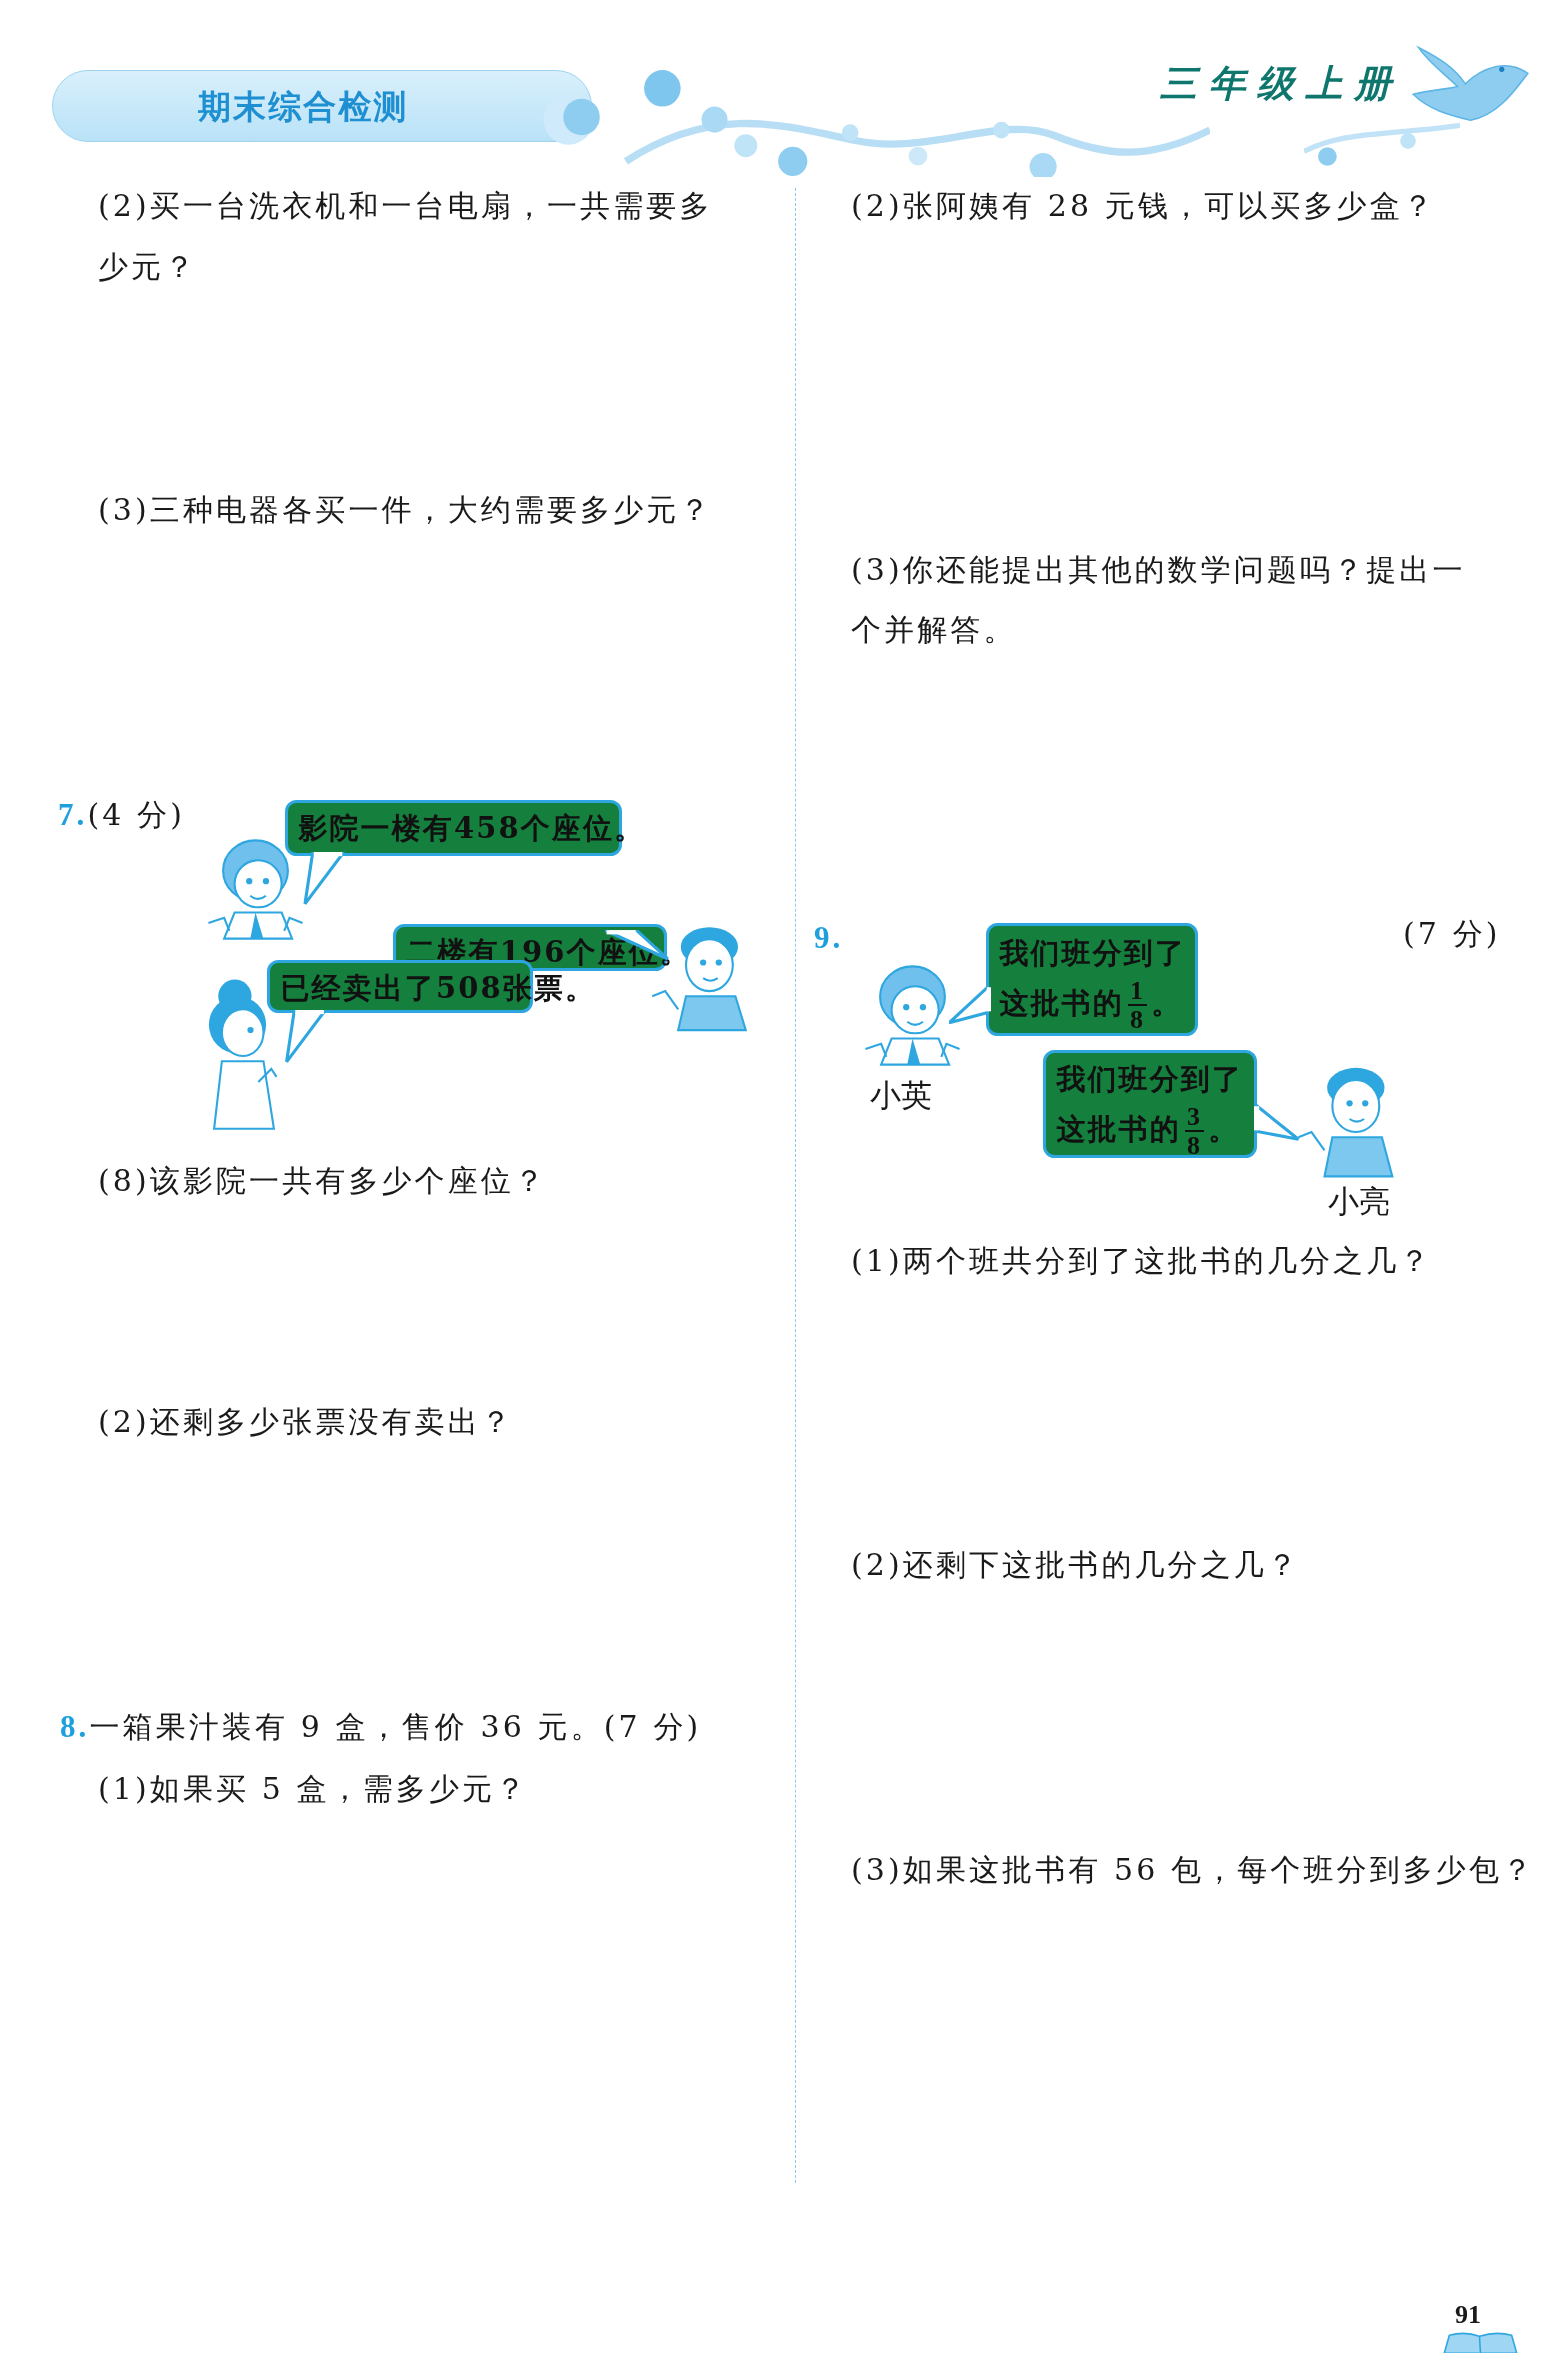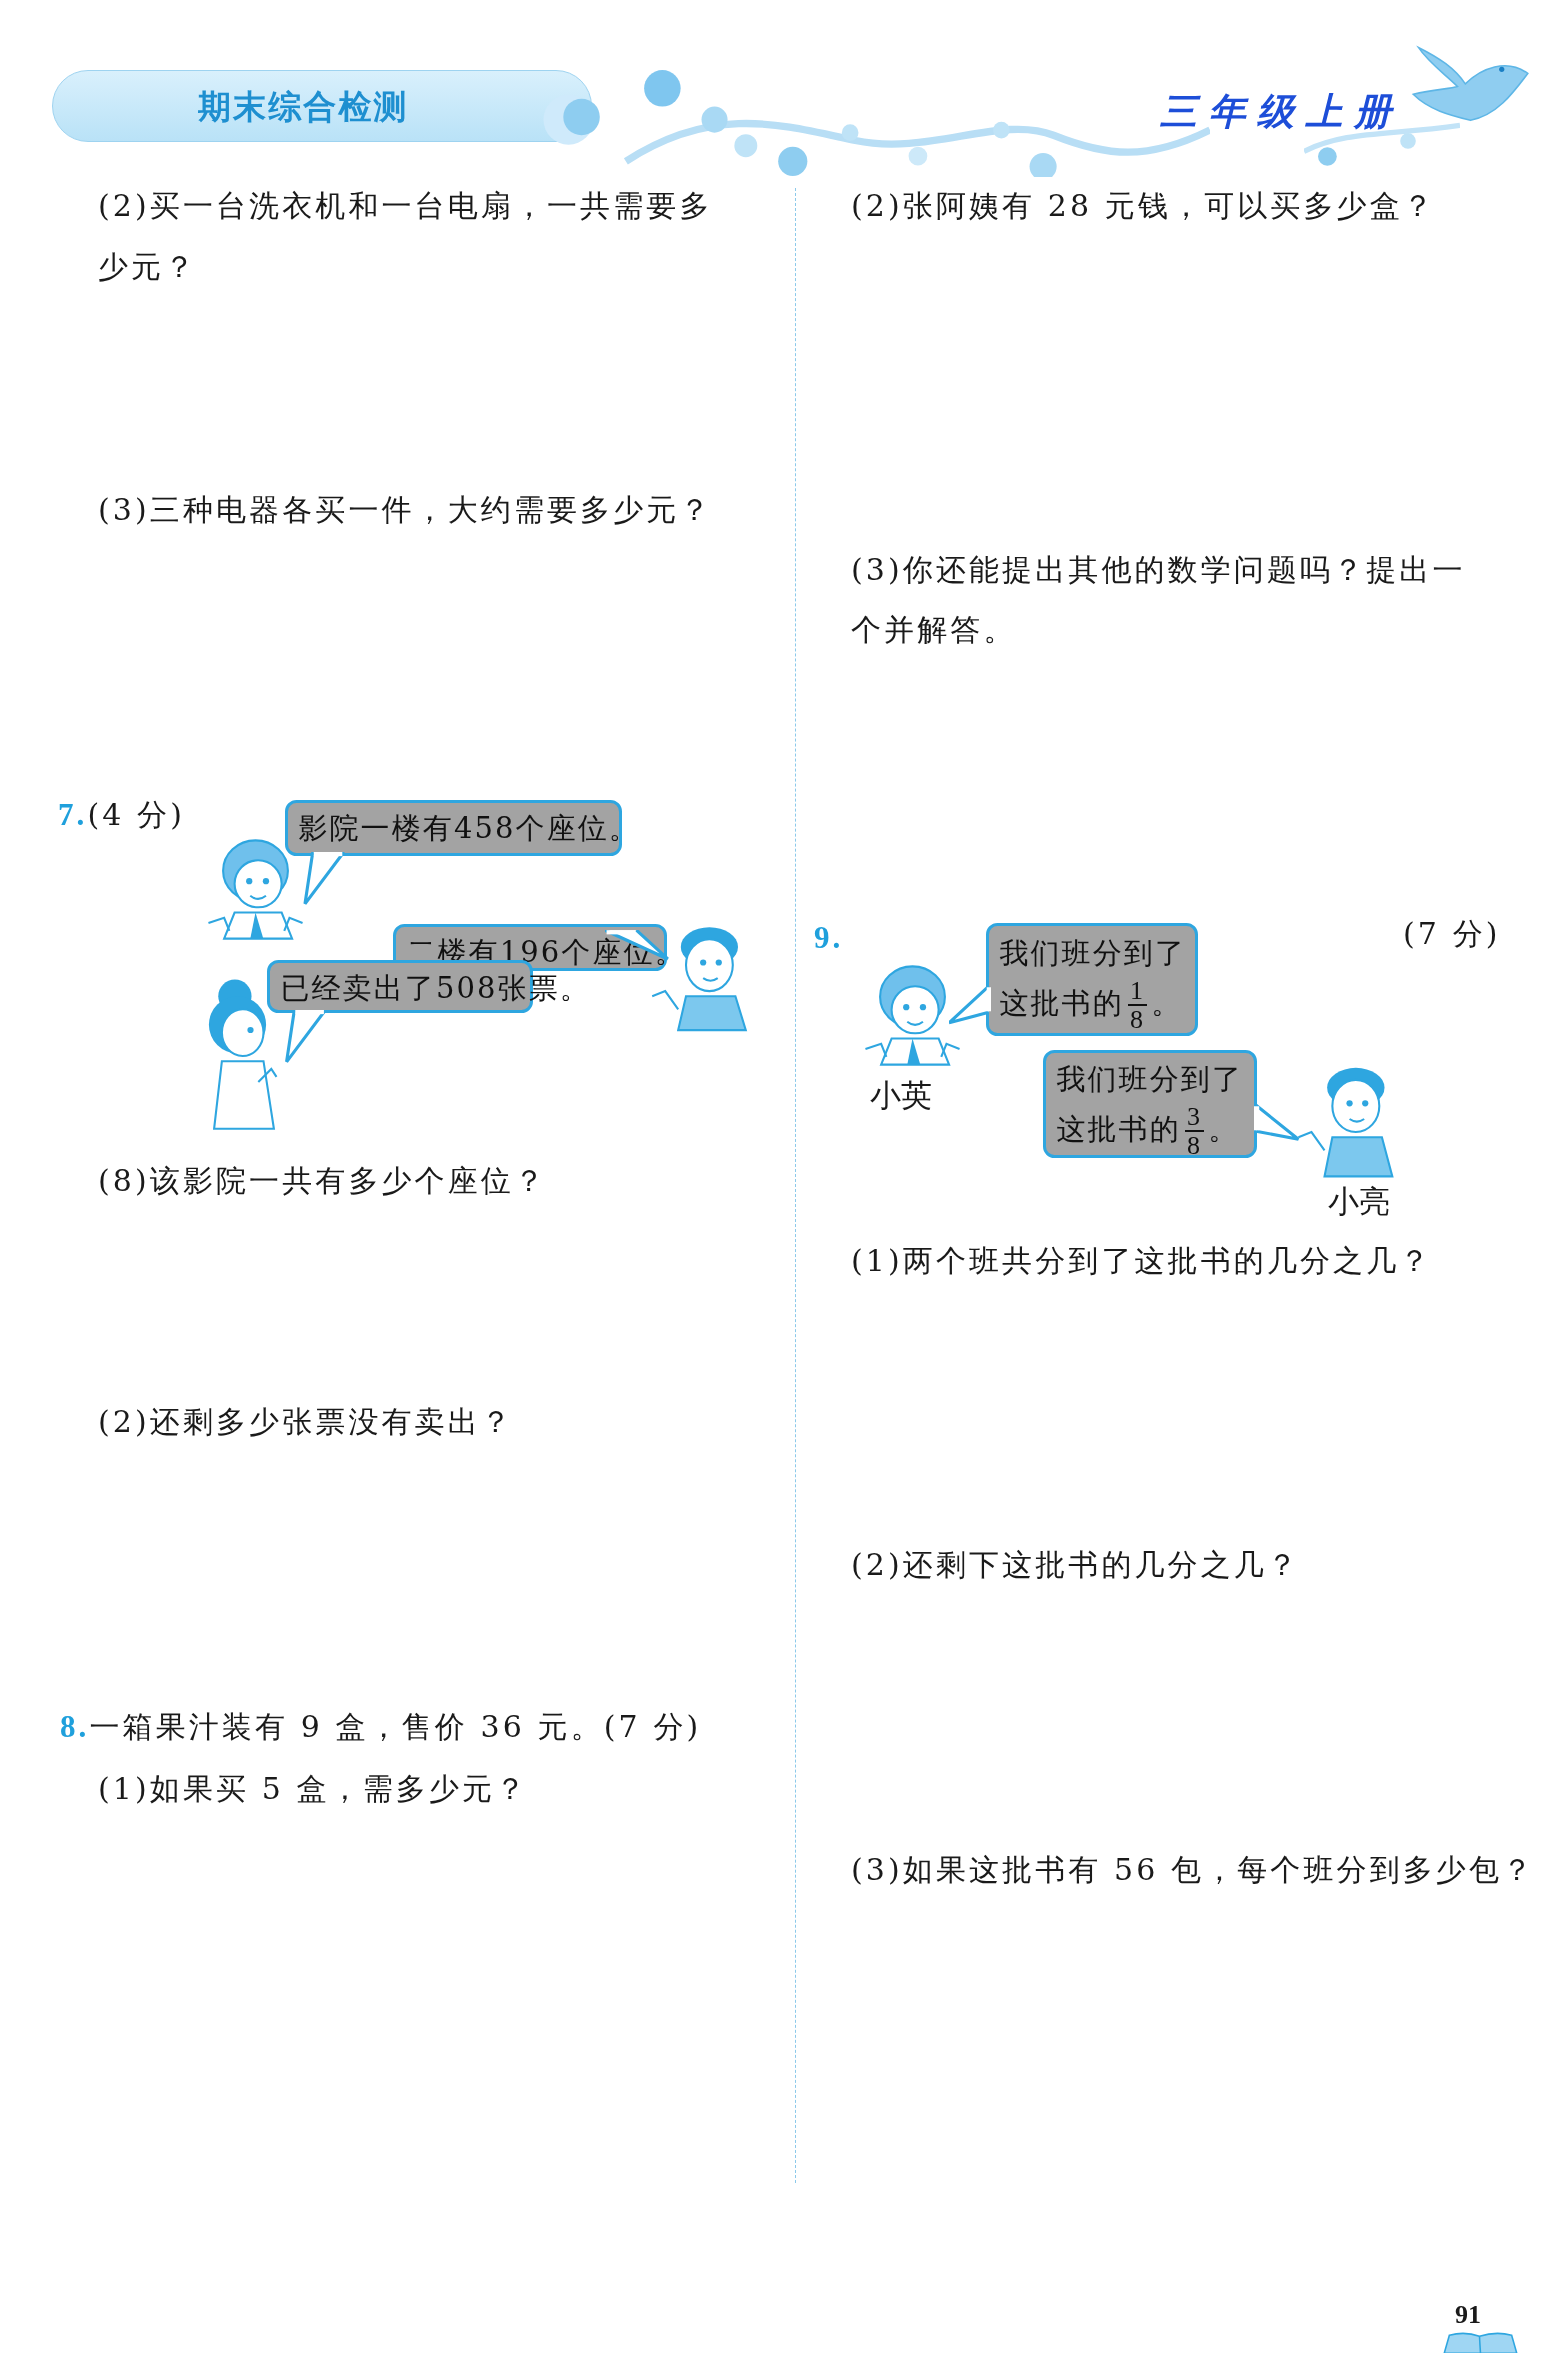--- a/index.html
+++ b/index.html
@@ -6,25 +6,25 @@
   body { width: 1564px; height: 2354px; position: relative; overflow: hidden;
          font-family: "DejaVu Serif", "Liberation Serif", serif; color: #1a1a1a; }
   .abs { position: absolute; }
   .txt { font-size: 30px; line-height: 42px; letter-spacing: 3.1px; white-space: nowrap; text-align: right; }
   .qnum { color: #1fa0dc; font-weight: bold; font-family: "Liberation Serif", serif; font-size: 31px; }
   .header-pill { left: 52px; top: 70px; width: 540px; height: 72px; border-radius: 36px;
                  background: linear-gradient(180deg, #d9f0fc 0%, #b9e2f7 100%);
                  border: 1.6px solid #9ed3f0; box-sizing: border-box; }
   .header-title { left: 198px; top: 83px; font-size: 33px; line-height: 47px; color: #1e8fd0;
                   font-family: "DejaVu Sans", sans-serif; font-weight: bold; letter-spacing: 2.1px; }
-  .grade { left: 1160px; top: 57px; font-size: 37px; line-height: 52px; color: #1d4ed8;
-           font-weight: bold; letter-spacing: 11.5px; font-family: "DejaVu Serif", serif; font-style: italic; margin-top: 28px; }
+  .grade { left: 1160px; top: 57px; font-size: 37px; line-height: 52px; color: #0f766e;
+           font-weight: bold; letter-spacing: 11.5px; font-family: "DejaVu Serif", serif; font-style: italic; }
   .divider { left: 795px; top: 188px; width: 0; height: 1995px; border-left: 1.6px dashed #8cc9ea; }
-  .bubble { border: 3.1px solid #2ea6e0; border-radius: 11.5px; background: #a3a3a3; box-sizing: border-box;
-            font-size: 29px; line-height: 40px; font-weight: normal; letter-spacing: 2.1px;
+  .bubble { border: 3.1px solid #2ea6e0; border-radius: 11.5px; background: #15803d; box-sizing: border-box;
+            font-size: 29px; line-height: 40px; font-weight: bold; letter-spacing: 2.1px;
             padding: 5.2px 10.4px; white-space: nowrap; color: #111; }
   .name-label { font-size: 31px; line-height: 42px; font-family: "DejaVu Sans", sans-serif; }
   .frac { display: inline-flex; flex-direction: column; align-items: center; vertical-align: middle;
           font-size: 26px; line-height: 27px; margin: 0 4.2px; font-family: "Liberation Serif", serif; }
   .frac .bar { width: 19px; border-top: 2.1px solid #111; }
   .figure { position: absolute; }
   .page-num { left: 1455px; top: 2300px; font-size: 26px; font-weight: bold;
               font-family: "Liberation Serif", serif; }
 </style>
 </head>

